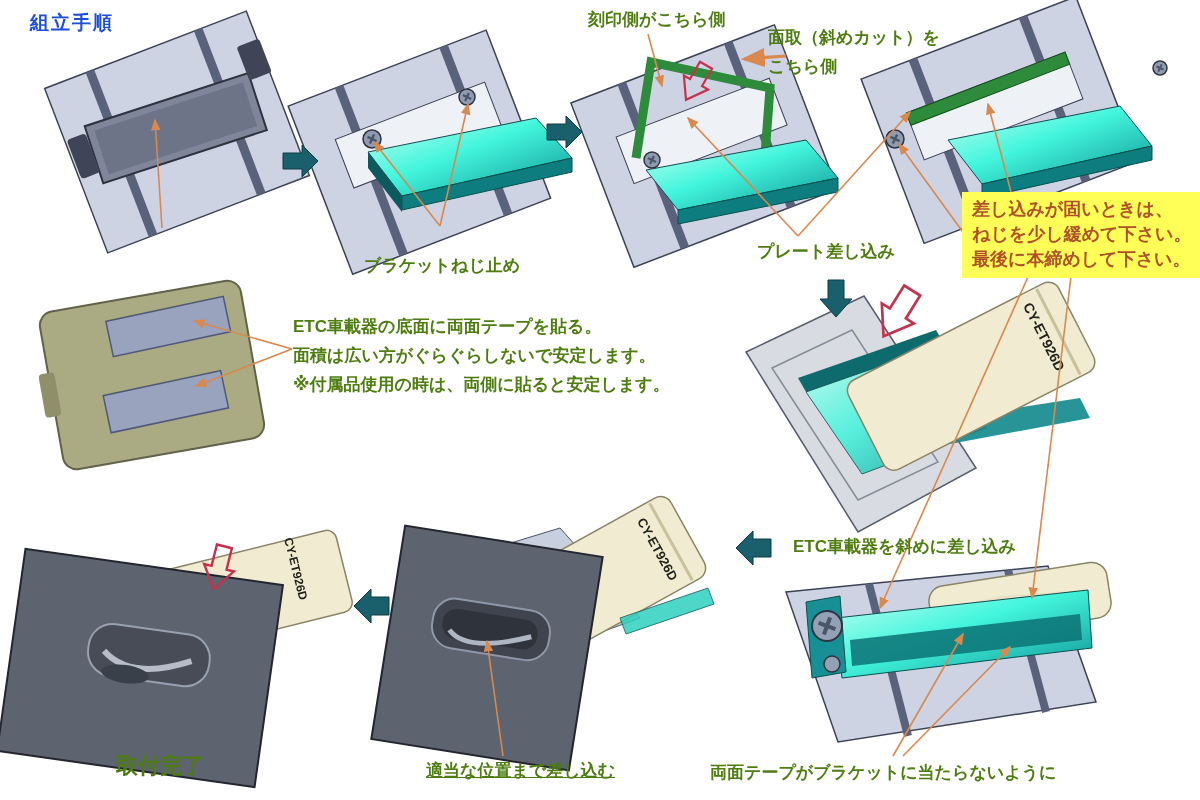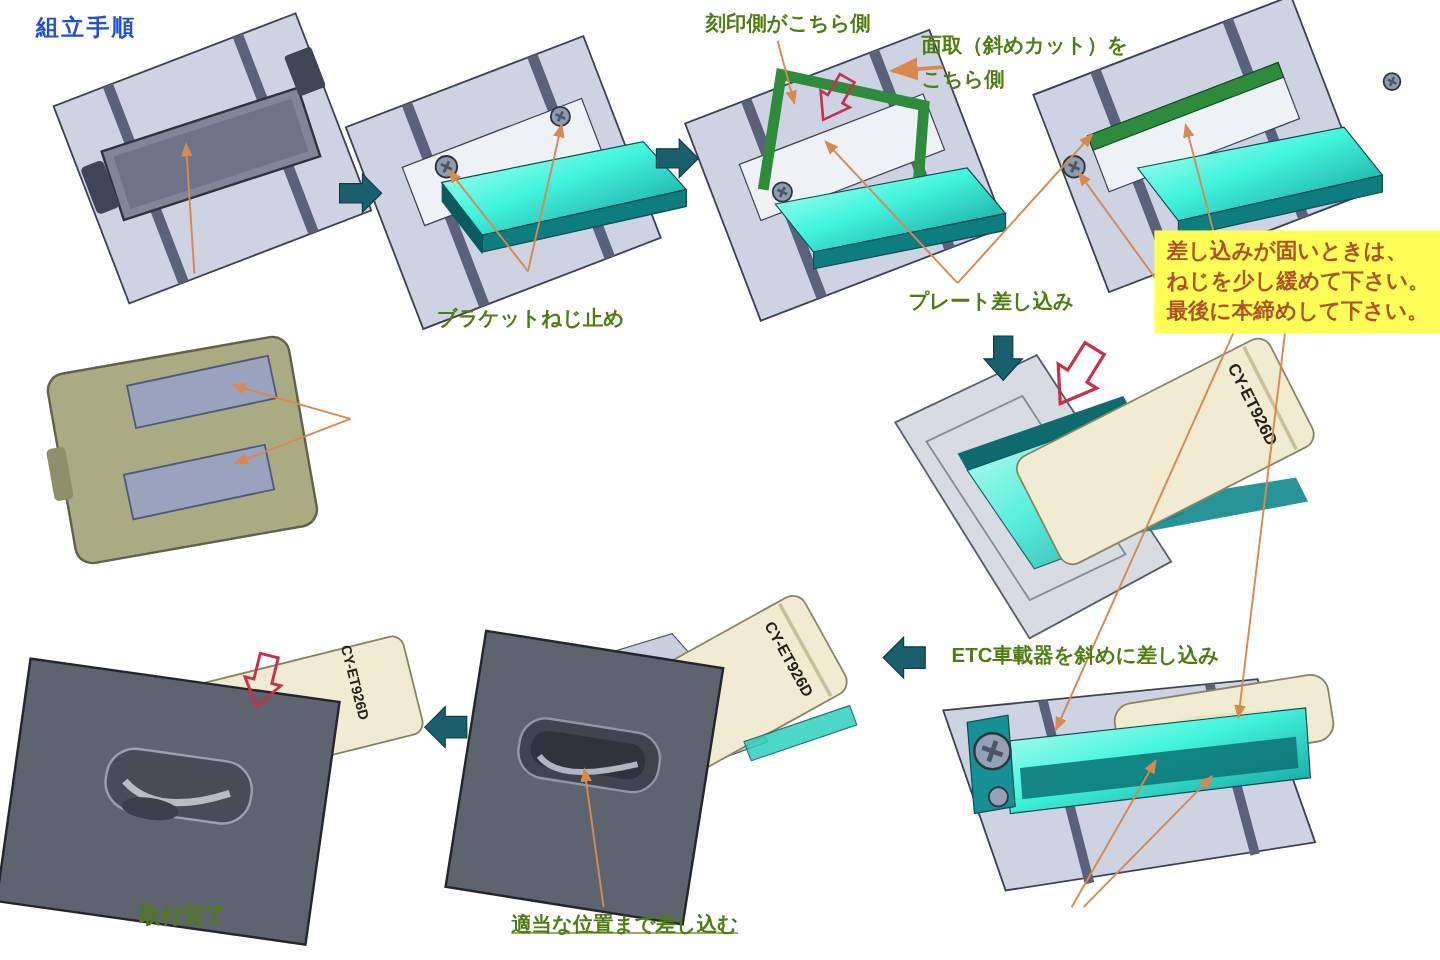--- a/index.html
+++ b/index.html
@@ -10,21 +10,21 @@
   .title{left:30px;top:10px;font-size:19px;letter-spacing:2px;color:#1d4ed8;}
   .cap{font-size:17px;color:#4d7c0f;}
   .c-step1{left:4px;top:229px;}
   .c-step2{left:364px;top:230px;margin-top:24px;}
   .c-engraved{left:588px;top:8px;}
   .c-chamfer{left:768px;top:23px;line-height:29px;}
   .c-plate{left:757px;top:240px;}
   .c-tape{left:293px;top:312px;line-height:29px;}
   .c-fix{left:104px;top:482px;line-height:30px;}
   .c-diag{left:793px;top:535px;}
-  .c-done{left:116px;top:751px;font-size:18px;}
+  .c-done{left:116px;top:751px;font-size:22px;}
   .c-pos{left:426px;top:759px;text-decoration:underline;}
   .c-clear{left:710px;top:761px;}
   .caution{position:absolute;left:962px;top:192px;width:226px;background:#ffff57;
            padding:5px 8px 6px 10px;font-size:18px;font-weight:bold;line-height:25px;
            color:#b0502a;}
   svg text{font-family:"Liberation Sans","DejaVu Sans",sans-serif;}
 </style>
 </head>
 <body>
 
@@ -234,19 +234,25 @@
   </div>
 
   <div class="txt cap c-plate">プレート差し込み</div>
 
   <div class="caution">
     <div>差し込みが固いときは、</div>
     <div>ねじを少し緩めて下さい。</div>
     <div>最後に本締めして下さい。</div>
   </div>
 
+  <div class="txt cap c-tape">
+    <div>ETC車載器の底面に両面テープを貼る。</div>
+    <div>面積は広い方がぐらぐらしないで安定します。</div>
+    <div>※付属品使用の時は、両側に貼ると安定します。</div>
+  </div>
 
 
   <div class="txt cap c-diag">ETC車載器を斜めに差し込み</div>
   <div class="txt cap c-done">取付完了</div>
   <div class="txt cap c-pos">適当な位置まで差し込む</div>
+  <div class="txt cap c-clear">両面テープがブラケットに当たらないように</div>
 
 </div>
 
 </body></html>

